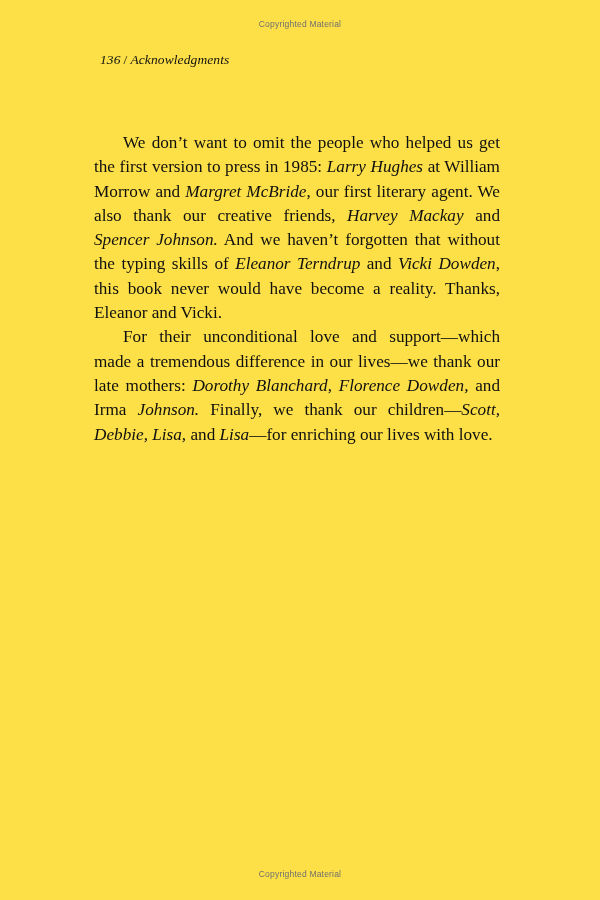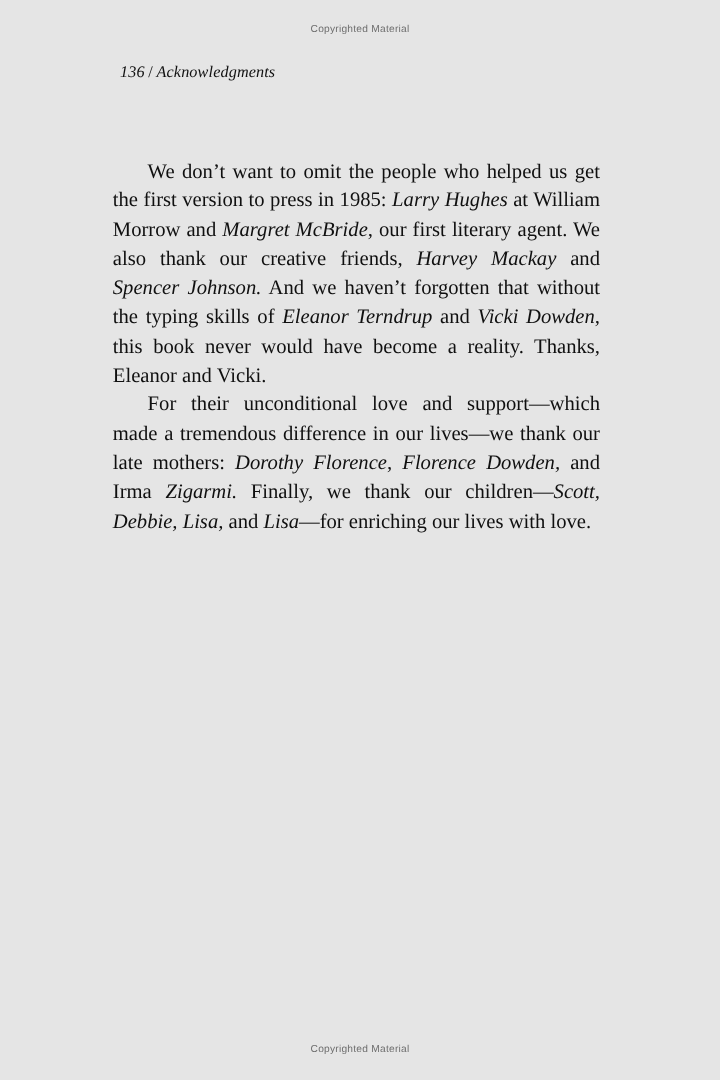--- a/index.html
+++ b/index.html
@@ -11,21 +11,21 @@
     width: 600px;
     height: 900px;
     position: relative;
     font-family: "Liberation Serif", serif;
     color: #1a1a1a;
     overflow: hidden;
   }
   .page {
     position: absolute;
     inset: 0;
-    background: #e5e5e5;
+    background: #fde047;
   }
   .watermark {
     position: absolute;
     left: 0;
     width: 100%;
     text-align: center;
     font-family: "Liberation Sans", sans-serif;
     font-size: 8.5px;
     letter-spacing: 0.2px;
     color: #6f6f6f;
@@ -75,18 +75,18 @@
 <div class="page">
 
   <div class="watermark watermark-top">Copyrighted Material</div>
 
   <div class="running-head">
     <span class="folio">136</span><span class="sep">/</span><span class="chapter">Acknowledgments</span>
   </div>
 
   <div class="body-text">
     <p>We don’t want to omit the people who helped us get the first version to press in 1985: <em>Larry Hughes</em> at William Morrow and <em>Margret McBride</em>, our first literary agent. We also thank our creative friends, <em>Harvey Mackay</em> and <em>Spencer Johnson.</em> And we haven’t forgotten that without the typing skills of <em>Eleanor Terndrup</em> and <em>Vicki Dowden</em>, this book never would have become a reality. Thanks, Eleanor and Vicki.</p>
-    <p>For their unconditional love and support—which made a tremendous difference in our lives—we thank our late mothers: <em>Dorothy Florence</em>, <em>Florence Dowden,</em> and Irma <em>Zigarmi.</em> Finally, we thank our children—<em>Scott, Debbie, Lisa,</em> and <em>Lisa</em>—for enriching our lives with love.</p>
+    <p>For their unconditional love and support—which made a tremendous difference in our lives—we thank our late mothers: <em>Dorothy Blanchard</em>, <em>Florence Dowden,</em> and Irma <em>Johnson.</em> Finally, we thank our children—<em>Scott, Debbie, Lisa,</em> and <em>Lisa</em>—for enriching our lives with love.</p>
   </div>
 
   <div class="watermark watermark-bottom">Copyrighted Material</div>
 
 </div>
 
 </body></html>

